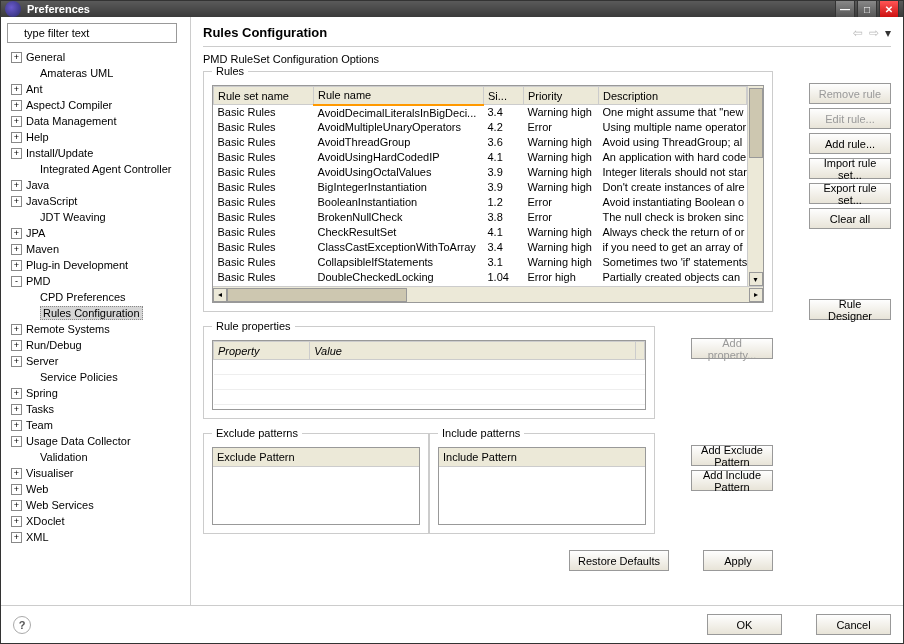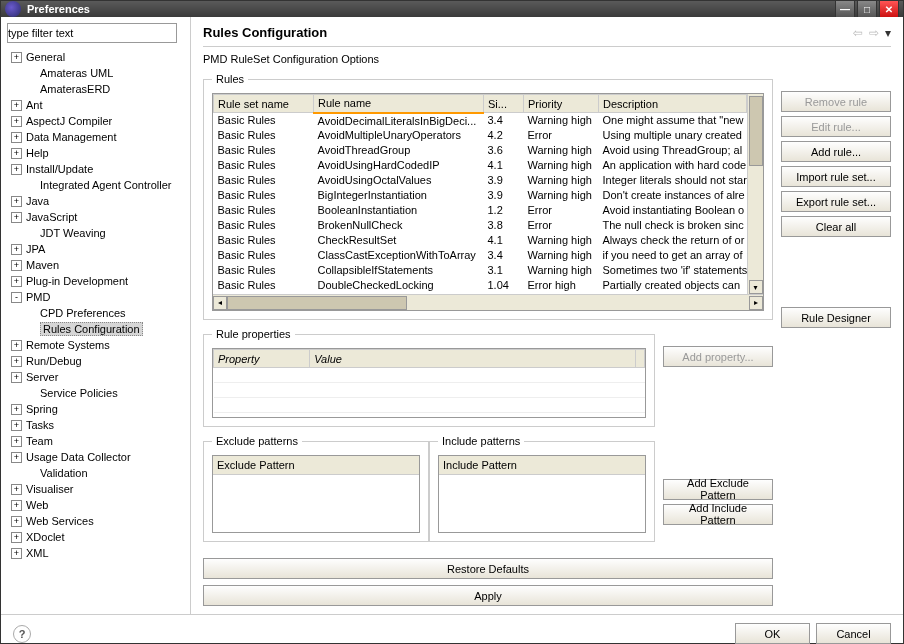--- a/index.html
+++ b/index.html
@@ -10,36 +10,36 @@
 .titlebar { height: 16px; background: linear-gradient(to bottom, #5a5a5a, #3a3a3a); color: #fff; display: flex; align-items: center; padding: 0 4px; }
 .titlebar .icon { width: 16px; height: 16px; background: radial-gradient(circle at 40% 40%, #6a5acd, #2a2a6a); border-radius: 50%; margin-right: 6px; }
 .titlebar .title { flex: 1; font-weight: bold; }
 .titlebar .btns { display: flex; gap: 2px; }
 .titlebar .btn { width: 20px; height: 18px; background: linear-gradient(to bottom,#888,#555); border: 1px solid #333; display: flex; align-items: center; justify-content: center; color: #fff; font-weight: bold; font-size: 10px; }
 .titlebar .btn.close { background: linear-gradient(to bottom,#f55,#c11); }
 
 .body { flex: 1; display: flex; background: #fff; }
 
 .sidebar { width: 190px; border-right: 1px solid #ccc; padding: 6px; display: flex; flex-direction: column; }
-.filter { width: 170px; height: 20px; border: 1px solid #999; padding: 2px 0; margin-bottom: 6px; color: #000; }
+.filter { width: 170px; height: 20px; border: 1px solid #999; padding: 2px 16px; margin-bottom: 6px; color: #000; }
 .tree { flex: 1; overflow: auto; }
 .tree-item { display: flex; align-items: center; height: 16px; padding-left: 4px; cursor: default; white-space: nowrap; }
 .tree-item .tw { width: 11px; height: 11px; border: 1px solid #888; display: inline-flex; align-items: center; justify-content: center; font-size: 9px; line-height: 1; margin-right: 4px; background: #fff; }
 .tree-item .tw.empty { border: none; }
 .tree-item.depth1 { padding-left: 18px; }
 .tree-item.selected span.label { background: #d6d6d6; border: 1px dotted #888; padding: 0 2px; }
 
 .main { flex: 1; display: flex; flex-direction: column; padding: 8px 12px 8px 12px; }
 .main-header { display: flex; align-items: center; border-bottom: 1px solid #ccc; padding-bottom: 6px; margin-bottom: 6px; }
 .main-header h1 { font-size: 13px; font-weight: bold; flex: 1; }
 .nav-arrows { display: flex; gap: 6px; align-items: center; }
 .nav-arrows span { color: #bbb; font-size: 12px; }
 .nav-arrows .menu { color: #333; }
 
-.subtitle { margin-bottom: 8px; }
+.subtitle { }
 
 .content-row { display: flex; gap: 8px; }
 .rules-col { flex: 1; display: flex; flex-direction: column; }
 .btn-col { width: 110px; display: flex; flex-direction: column; gap: 4px; }
 
 fieldset { border: 1px solid #ccc; padding: 8px 8px 8px 8px; margin-bottom: 8px; }
 fieldset legend { padding: 0 4px; }
 
 .table-wrap { border: 1px solid #999; height: 218px; position: relative; overflow: hidden; background: #fff; display:flex; flex-direction:column;}
 .table-scroll { flex:1; overflow:hidden; }
@@ -48,35 +48,35 @@
 table.rules thead th.sorted { border-bottom: 2px solid #f90; }
 table.rules tbody td { padding: 0 4px; height: 15px; white-space: nowrap; overflow: hidden; text-overflow: clip; }
 .scroll-v { width: 16px; background: #ece9d8; border-left:1px solid #ccc; display:flex; flex-direction:column; align-items:center; justify-content:space-between;}
 .scroll-v .thumb { width:14px; height:70px; background: #cdc7b0; border:1px solid #999; margin-top:2px;}
 .scroll-v .arrow { width:14px;height:14px;background:#ece9d8;border:1px solid #999;display:flex;align-items:center;justify-content:center;font-size:8px;}
 .hscroll { height:16px; background:#ece9d8; border-top:1px solid #ccc; display:flex;align-items:center;}
 .hscroll .arrow{width:14px;height:14px;background:#ece9d8;border:1px solid #999;display:flex;align-items:center;justify-content:center;font-size:8px;}
 .hscroll .track{flex:1;display:flex;}
 .hscroll .thumb{width:180px;height:14px;background:#cdc7b0;border:1px solid #999;}
 
-.win-btn { height: 21px; background: linear-gradient(to bottom,#fefefe,#e8e4d8); border: 1px solid #999; padding: 0 6px; text-align: center; cursor: default; display:flex;align-items:center;justify-content:center;}
+.win-btn { height: 21px; background: linear-gradient(to bottom,#fefefe,#e8e4d8); border: 1px solid #999; padding: 0 6px; text-align: center; cursor: default; display:flex;align-items:center;justify-content:center;margin-left:28px;}
 .win-btn.disabled { color: #999; }
 
 .props-wrap { border: 1px solid #999; height: 70px; background: #fff; }
 .props-wrap table { width:100%; border-collapse: collapse; font-style: italic; }
 .props-wrap th { background:#ece9d8; border:1px solid #ccc; text-align:left; padding:2px 4px; font-weight:normal; height:18px;}
 .props-wrap td { border-bottom:1px solid #eee; height:15px;}
 
 .patterns-row { display:flex; }
 .pattern-col { flex:1; }
 .pattern-wrap { border:1px solid #999; height:78px; background:#fff; }
 .pattern-wrap table { width:100%; border-collapse:collapse;}
 .pattern-wrap th { background:#ece9d8; border-bottom:1px solid #ccc; text-align:left; padding:2px 4px; font-weight:normal; height:18px;}
 
-.footer-btns { display:flex; justify-content:flex-end; gap:6px; margin-top:8px;flex-direction:column; }
+.footer-btns { display:flex; justify-content:flex-end; gap:6px; margin-top:8px; }
 .footer-btns .win-btn { min-width: 70px; }
 
 .bottom-bar { border-top:1px solid #ccc; padding:8px 12px; display:flex; align-items:center; }
 .help-icon { width:18px;height:18px;border:1px solid #aaa;border-radius:50%;display:flex;align-items:center;justify-content:center;color:#555;font-weight:bold;font-size:11px;}
 .bottom-bar .spacer { flex:1; }
 .bottom-bar .win-btn { min-width:75px; }
 
 .table-flex { display:flex; flex:1; overflow:hidden;}
 </style>
 </head>
@@ -97,24 +97,20 @@
     <div class="sidebar">
       <input class="filter" value="type filter text" style="">
       <div class="tree" id="tree">
           <div class="tree-item">
             <span class="tw">+</span>
             <span class="label">General</span>
           </div>
           <div class="tree-item depth1">
             <span class="tw empty"></span>
             <span class="label">Amateras UML</span>
-          </div>
-          <div class="tree-item depth1">
-            <span class="tw empty"></span>
-            <span class="label">AmaterasERD</span>
           </div>
           <div class="tree-item">
             <span class="tw">+</span>
             <span class="label">Ant</span>
           </div>
           <div class="tree-item">
             <span class="tw">+</span>
             <span class="label">AspectJ Compiler</span>
           </div>
           <div class="tree-item">
@@ -269,21 +265,21 @@
                           <td>AvoidDecimalLiteralsInBigDeci...</td>
                           <td>3.4</td>
                           <td>Warning high</td>
                           <td>One might assume that "new</td>
                         </tr>
                         <tr>
                           <td>Basic Rules</td>
                           <td>AvoidMultipleUnaryOperators</td>
                           <td>4.2</td>
                           <td>Error</td>
-                          <td>Using multiple unary created</td>
+                          <td>Using multiple name operator</td>
                         </tr>
                         <tr>
                           <td>Basic Rules</td>
                           <td>AvoidThreadGroup</td>
                           <td>3.6</td>
                           <td>Warning high</td>
                           <td>Avoid using ThreadGroup; al</td>
                         </tr>
                         <tr>
                           <td>Basic Rules</td>
@@ -443,21 +439,21 @@
                             <tr>
                               <th>Include Pattern</th>
                             </tr>
                           </thead>
                         </table>
                     </div>
                   </fieldset>
                 </div>
               </div>
             </div>
-            <div class="btn-col" style="width:110px;padding-top:18px;justify-content:center;">
+            <div class="btn-col" style="width:110px;padding-top:18px;">
               <div class="win-btn">Add Exclude Pattern</div>
               <div class="win-btn">Add Include Pattern</div>
             </div>
           </div>
 
           <div class="footer-btns">
             <div class="win-btn" style="min-width:100px">Restore Defaults</div>
             <div class="win-btn">Apply</div>
           </div>
         </div>

